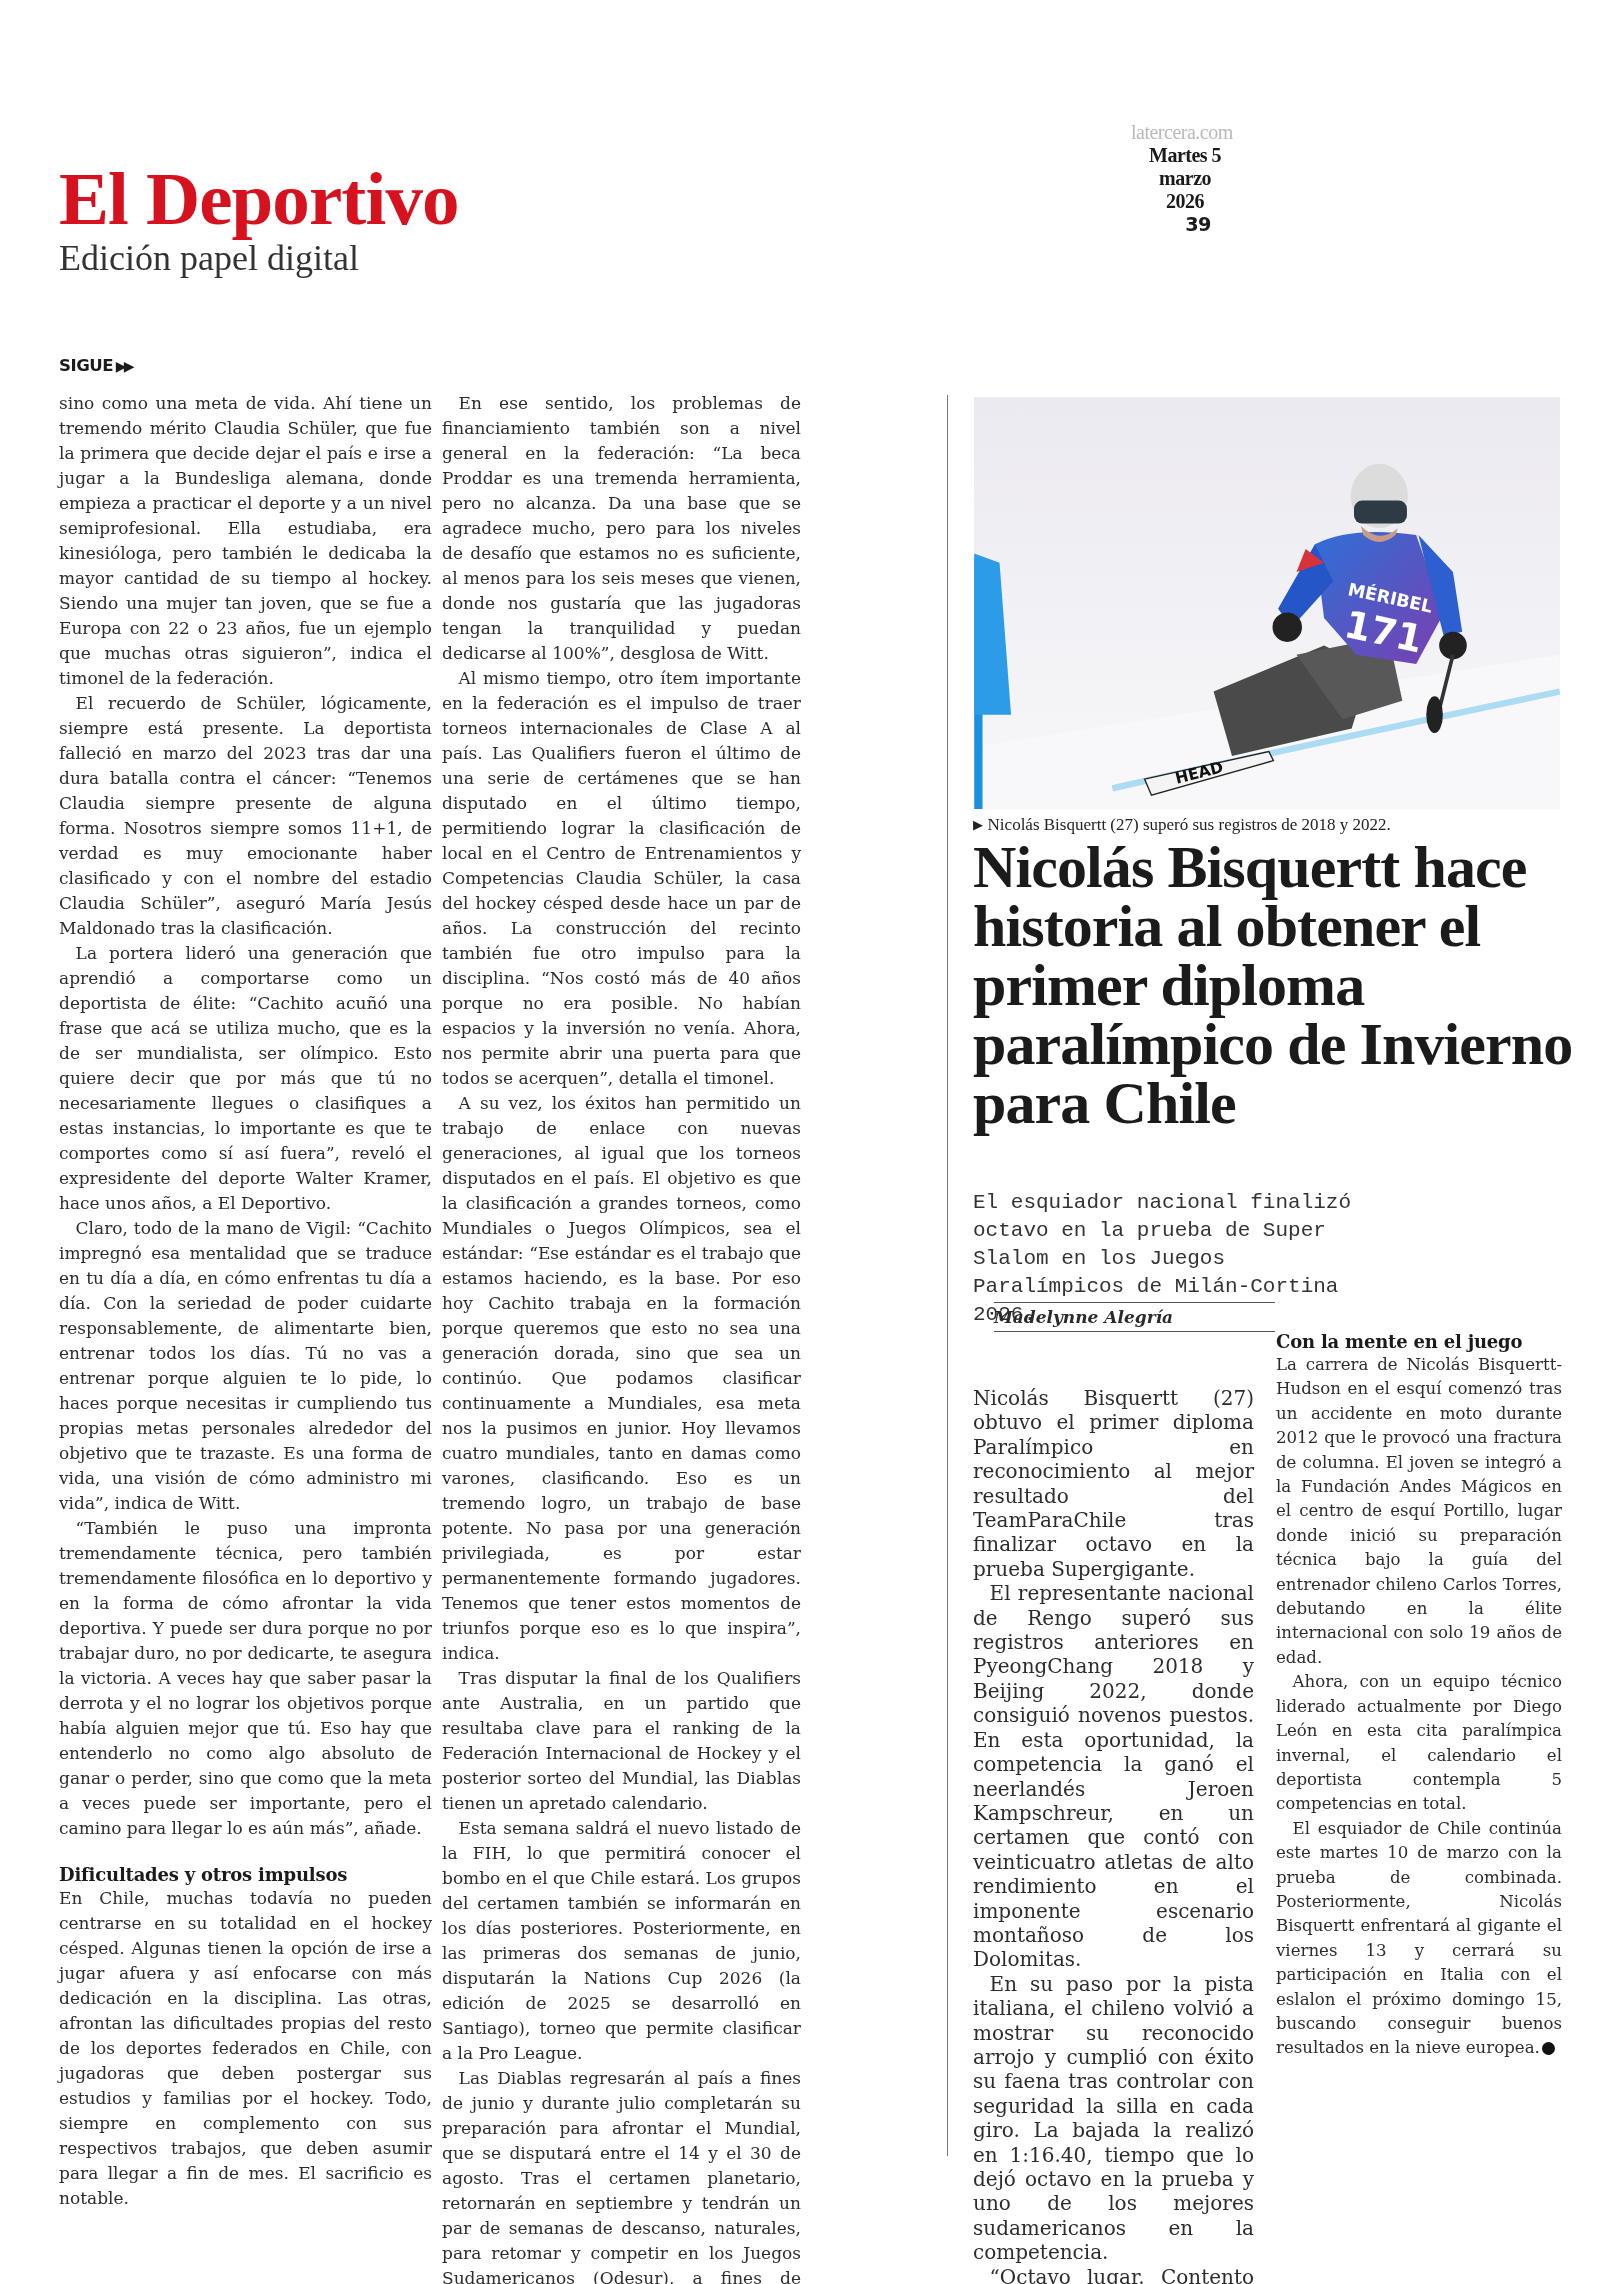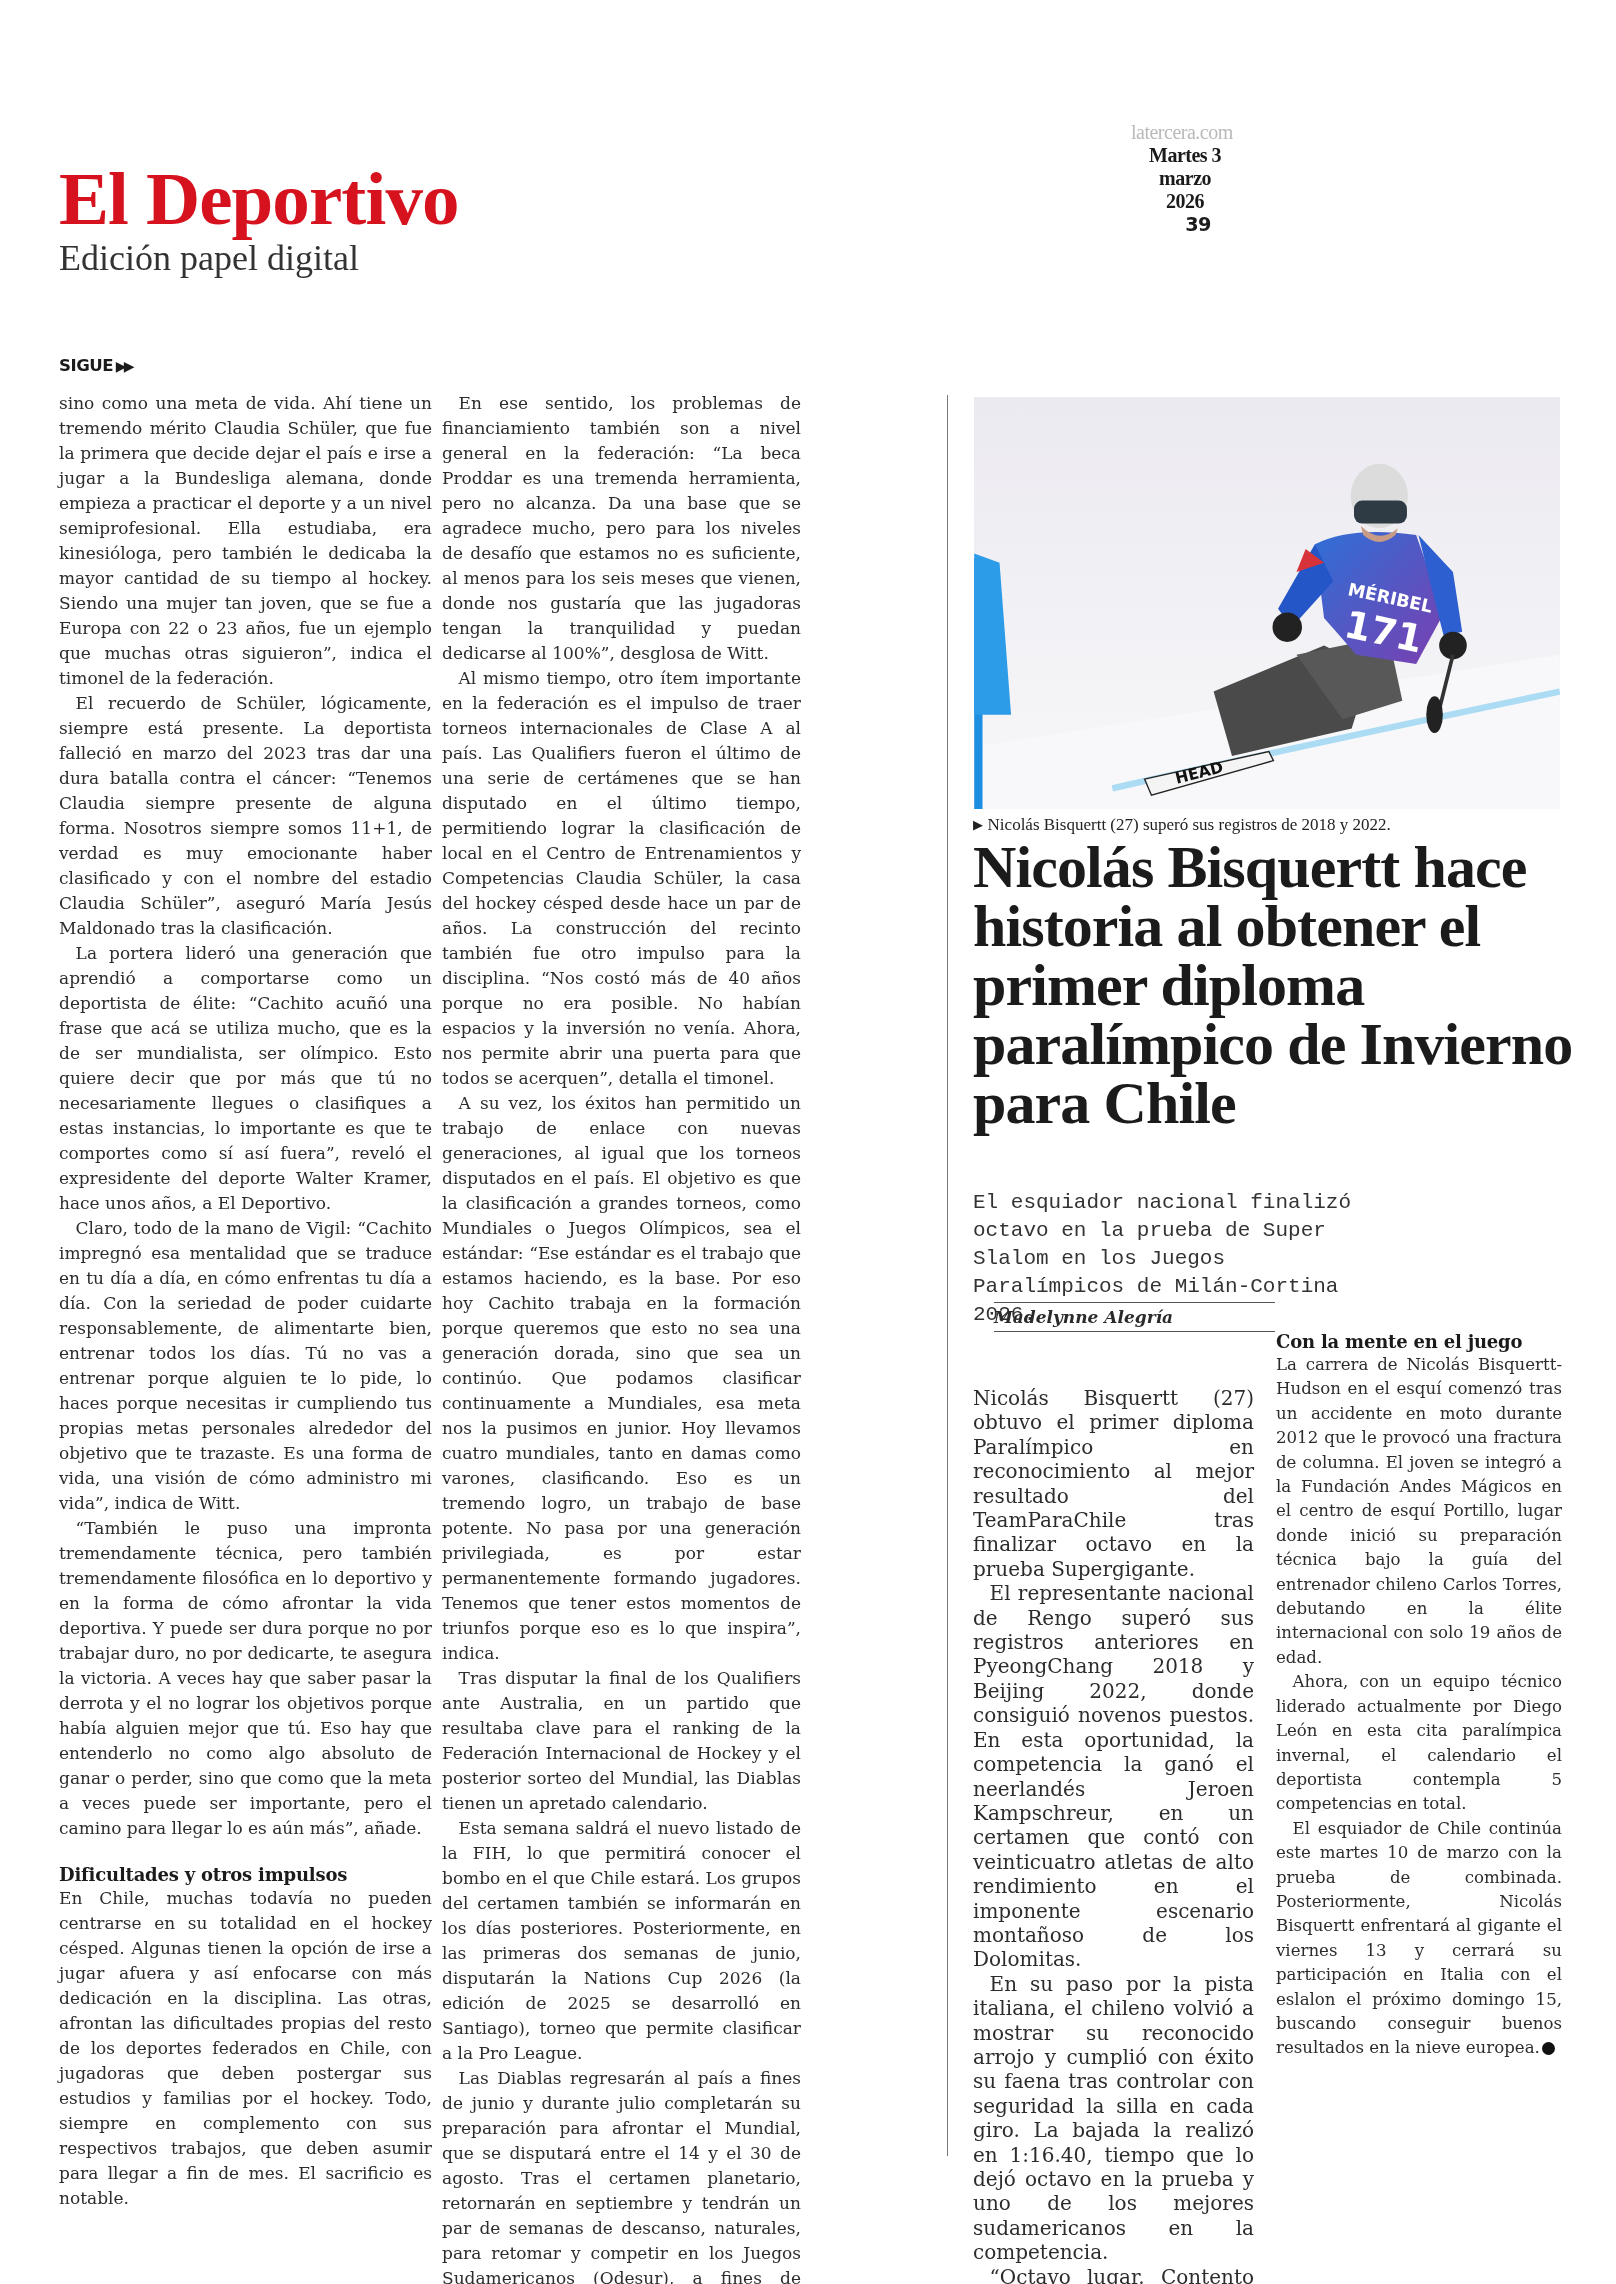--- a/index.html
+++ b/index.html
@@ -34,21 +34,21 @@
   .col3 { left:973px; top:1386px; width:281px; font-size:20px; line-height:24.4px; }
   .col4 { left:1276px; top:1308px; width:286px; font-size:16.6px; line-height:24.4px; }
   .bullet { display:inline-block; width:13px; height:13px; border-radius:50%; background:#111; vertical-align:-1.4px; margin-left:1.8px; }
 </style>
 </head>
 <body>
 
 <div class="abs folio">
   <span class="site">latercera.com</span>
   <span class="sep"></span>
-  <span class="b">Martes 3</span>
+  <span class="b">Martes 5</span>
   <span class="sep"></span>
   <span class="b">marzo</span>
   <span class="sep"></span>
   <span class="b">2026</span>
   <span class="page">39</span>
 </div>
 
 <div class="abs mast">El Deportivo</div>
 <div class="abs sub">Edición papel digital</div>
 

